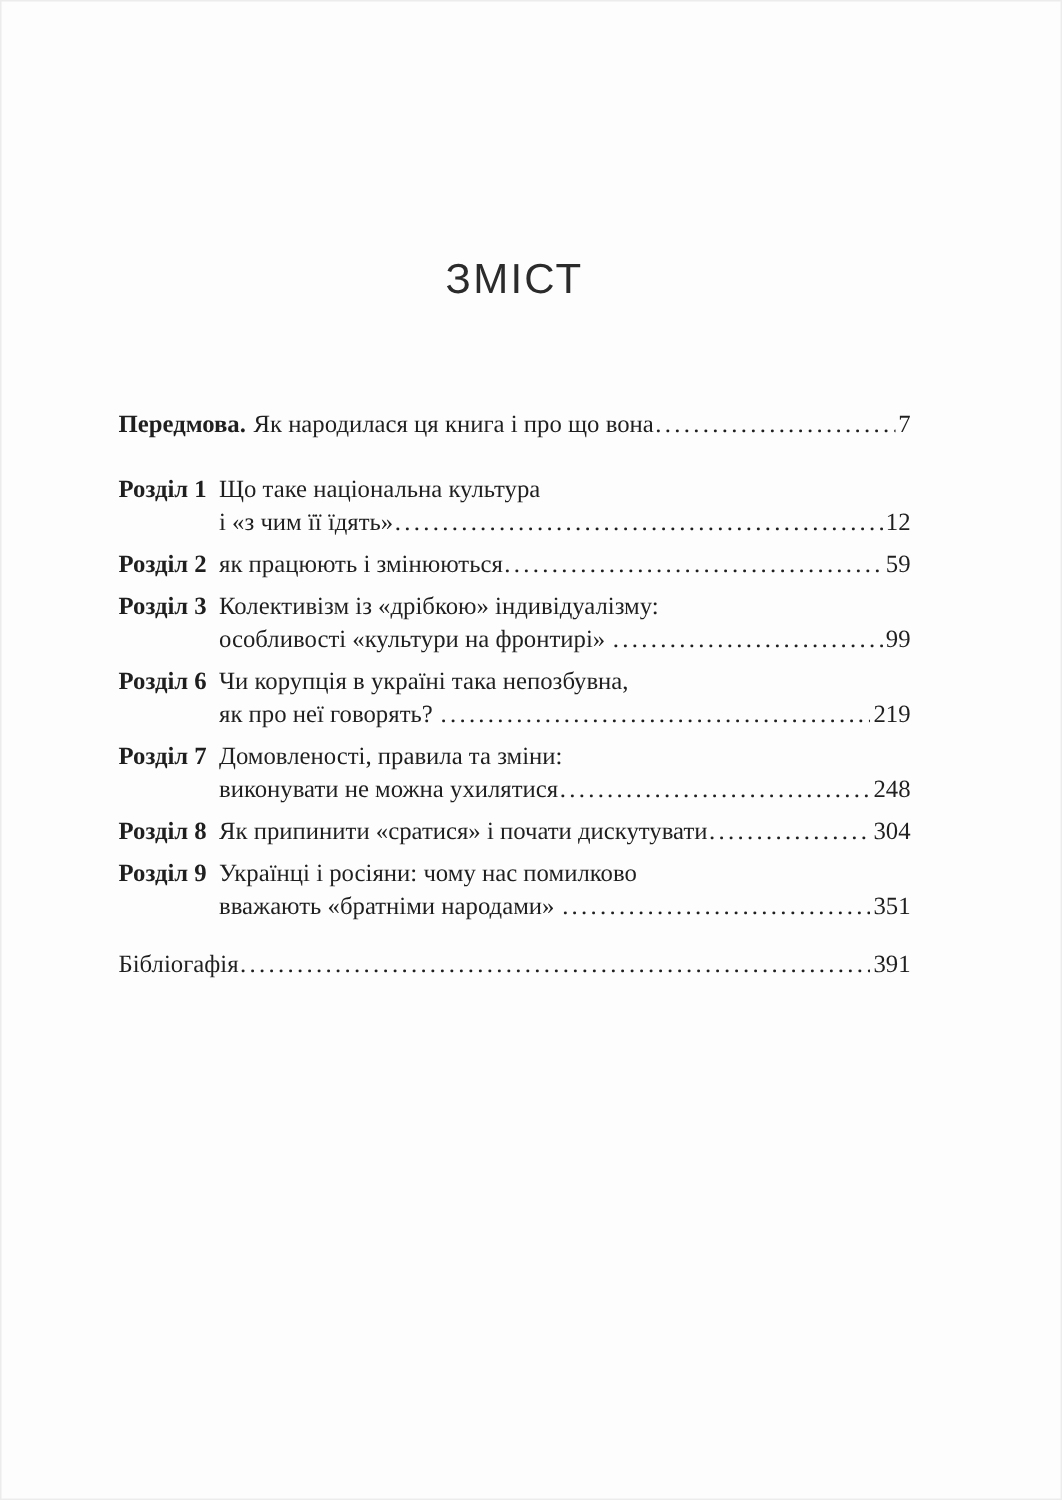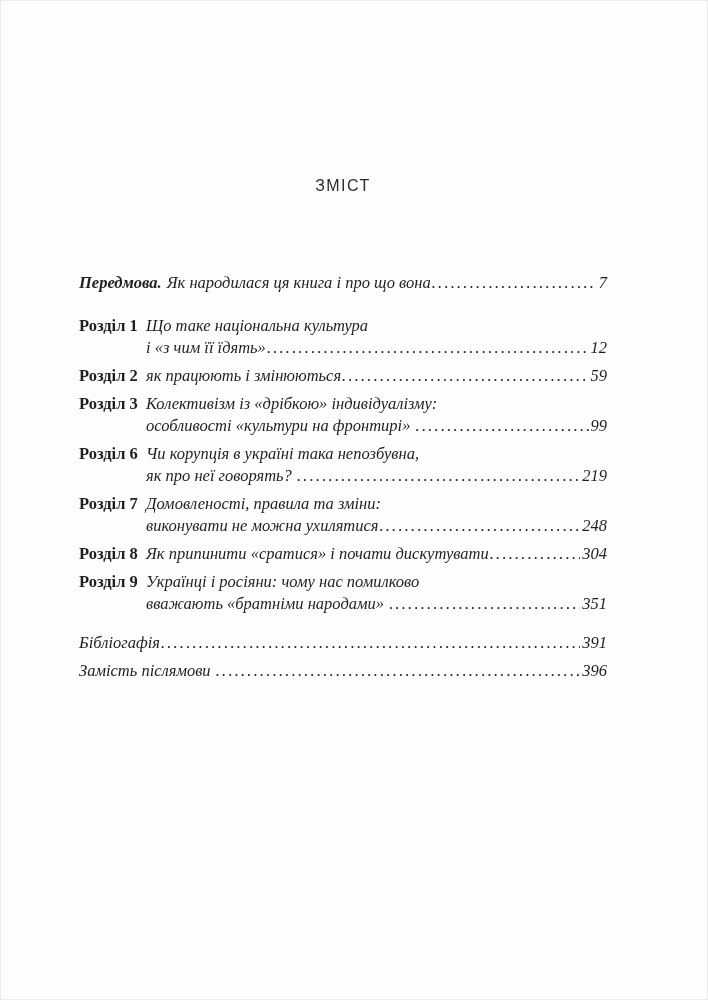--- a/index.html
+++ b/index.html
@@ -18,21 +18,21 @@
     font-family: "Liberation Serif", "DejaVu Serif", serif;
     font-size: 16.5px;
     color: #1f1f1f;
     overflow: hidden;
   }
   .toc-title {
     margin: 0 0 71px 0;
     text-align: center;
     font-family: "Liberation Sans", "DejaVu Sans", sans-serif;
     font-weight: 400;
-    font-size: 16px;
+    font-size: 28px;
     letter-spacing: 1.5px;
     line-height: 30px;
     color: #2b2b2b;
   }
   .entries { width: 100%; }
   .toc-row {
     display: flex;
     line-height: 22px;
   }
   .toc-row.preface { margin-bottom: 21px; }
@@ -42,21 +42,20 @@
   .label {
     flex: none;
     width: 67px;
     font-weight: bold;
     white-space: pre;
   }
   .body { flex: 1; min-width: 0; }
   .line {
     display: flex;
     align-items: baseline;
-    font-style: italic;
   }
   .bold-label {
     flex: none;
     font-weight: bold;
     margin-right: 5px;
     white-space: pre;
   }
   .text {
     flex: none;
     white-space: pre;
@@ -180,23 +179,14 @@
       </div>
       <div class="toc-row back">
         <div class="body">
           <div class="line">
             <span class="text">Бібліогафія</span>
             <span class="leader"></span>
             <span class="page-num">391</span>
           </div>
         </div>
       </div>
-      <div class="toc-row back">
-        <div class="body">
-          <div class="line">
-            <span class="text">Замість післямови </span>
-            <span class="leader"></span>
-            <span class="page-num">396</span>
-          </div>
-        </div>
-      </div>
     </div>
 </div>
 
 </body></html>

